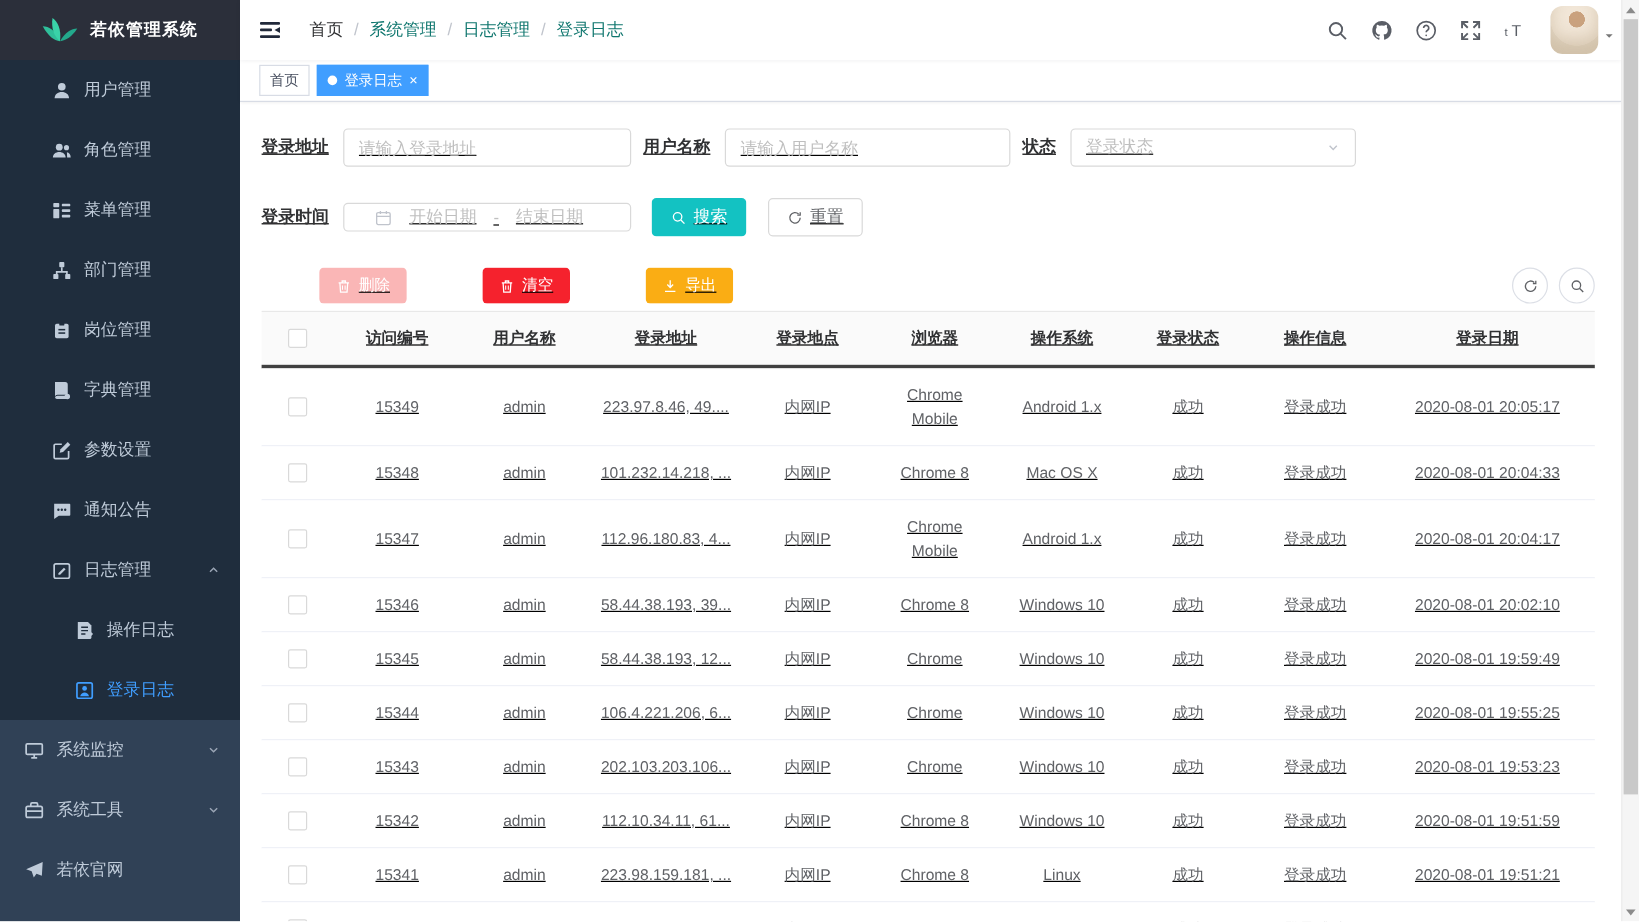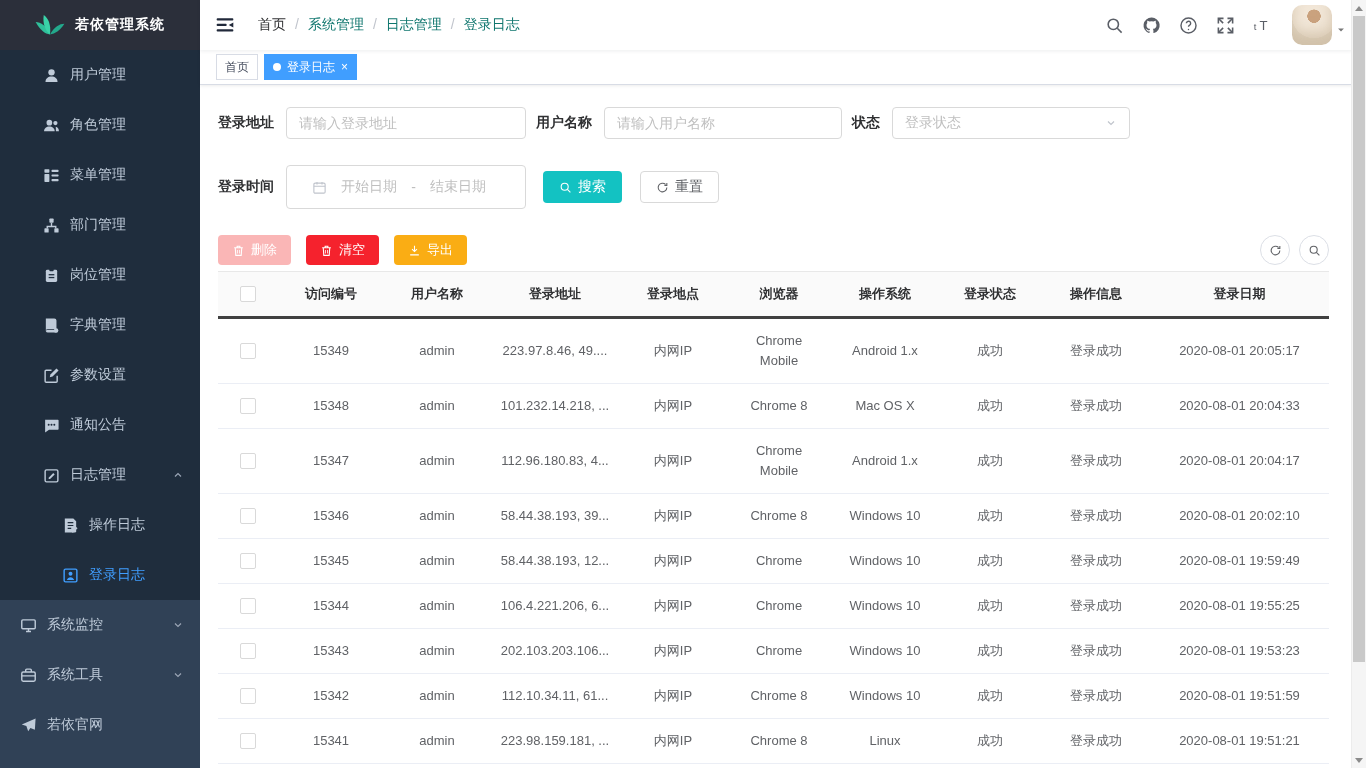--- a/index.html
+++ b/index.html
@@ -35,37 +35,37 @@
     background-color:#ded3c2;box-shadow:inset 0 -12px 14px rgba(190,170,140,.55);}
   .avatar-caret{color:#777;display:inline-flex;width:10px;height:10px;margin-top:10px;cursor:pointer;}
   .avatar-caret svg{width:100%;height:100%;}
   
   .tags{height:34px;flex:none;display:flex;align-items:center;background:#fff;border-bottom:1px solid #d8dce5;box-shadow:0 1px 3px rgba(0,0,0,.08);padding-left:16px;position:relative;z-index:2;}
   .tag{height:26px;box-sizing:border-box;display:inline-flex;align-items:center;padding:0 8px;border:1px solid #d8dce5;background:#fff;color:#495060;font-size:12px;margin-right:6px;cursor:pointer;}
   .tag.active{background:#409eff;border-color:#409eff;color:#fff;}
   .tag-dot{width:8px;height:8px;border-radius:50%;background:#fff;margin-right:6px;}
   .tag-close{margin-left:6px;font-size:12px;line-height:1;cursor:pointer;}
   
-  .content{flex:1;background:#fff;padding:22px 23px 0 18px;overflow:hidden;}
+  .content{flex:1;background:#fff;padding:22px 23px 0 18px;overflow:hidden;text-decoration:underline;}
   .frow{display:flex;align-items:center;margin-bottom:26px;}
   .flabel{font-weight:700;color:#303133;font-size:14px;margin-right:12px;white-space:nowrap;}
   .finput{width:240px;height:32px;box-sizing:border-box;border:1px solid #d9d9d9;border-radius:4px;padding:0 12px;font-size:14px;color:#606266;outline:none;font-family:inherit;}
   .finput::placeholder{color:#bfbfbf;}
   .fgroup{display:flex;align-items:center;}
   .fgroup + .fgroup{margin-left:10px;}
   .fgroup.gap-lg{}
   .fselect{width:238px;height:32px;box-sizing:border-box;border:1px solid #d9d9d9;border-radius:4px;padding:0 12px;display:flex;align-items:center;justify-content:space-between;color:#bfbfbf;font-size:14px;cursor:pointer;background:#fff;}
   .fselect .chev{width:12px;height:12px;color:#c0c4cc;display:inline-flex;}
   .fselect .chev svg{width:100%;height:100%;}
-  .fdate{width:240px;height:44px;box-sizing:border-box;border:1px solid #d9d9d9;border-radius:4px;display:flex;align-items:center;padding:0 25px;gap:0;background:#fff;cursor:pointer;}
+  .fdate{width:240px;height:24px;box-sizing:border-box;border:1px solid #d9d9d9;border-radius:4px;display:flex;align-items:center;padding:0 25px;gap:0;background:#fff;cursor:pointer;}
   .fdate .cal{width:15px;height:15px;color:#c0c4cc;flex:none;display:inline-flex;}
   .fdate .cal svg{width:100%;height:100%;}
   .fdate .dtxt{flex:1;text-align:center;color:#bfbfbf;font-size:14px;}
   .fdate .dsep{color:#bfbfbf;font-size:14px;}
-  .btn{height:32px;border-radius:4px;display:inline-flex;align-items:center;gap:6px;padding:0 15px;font-size:14px;border:1px solid transparent;cursor:pointer;font-family:inherit;}
+  .btn{height:32px;border-radius:4px;display:inline-flex;align-items:center;gap:6px;padding:0 15px;font-size:14px;border:1px solid transparent;cursor:pointer;font-family:inherit;margin-left:48px;}
   .btn svg{width:13px;height:13px;}
   .btn-cyan{background:#13c2c2;color:#fff;margin-left:17px;}
   .btn-plain{background:#fff;border-color:#d9d9d9;color:#606266;margin-left:18px;}
   .toolbar{display:flex;align-items:center;margin-bottom:6px;}
   .btn-sm{height:30px;padding:0 13px;font-size:13px;margin-right:15px;}
   .btn-danger-disabled{background:#fab6b6;color:#fff;cursor:not-allowed;}
   .btn-danger{background:#f5222d;color:#fff;}
   .btn-warning{background:#faad14;color:#fff;}
   .tool-right{margin-left:auto;display:flex;align-items:center;gap:9px;}
   .icirc{width:30px;height:30px;box-sizing:border-box;border-radius:50%;border:1px solid #dcdfe6;display:flex;align-items:center;justify-content:center;color:#606266;background:#fff;cursor:pointer;}

